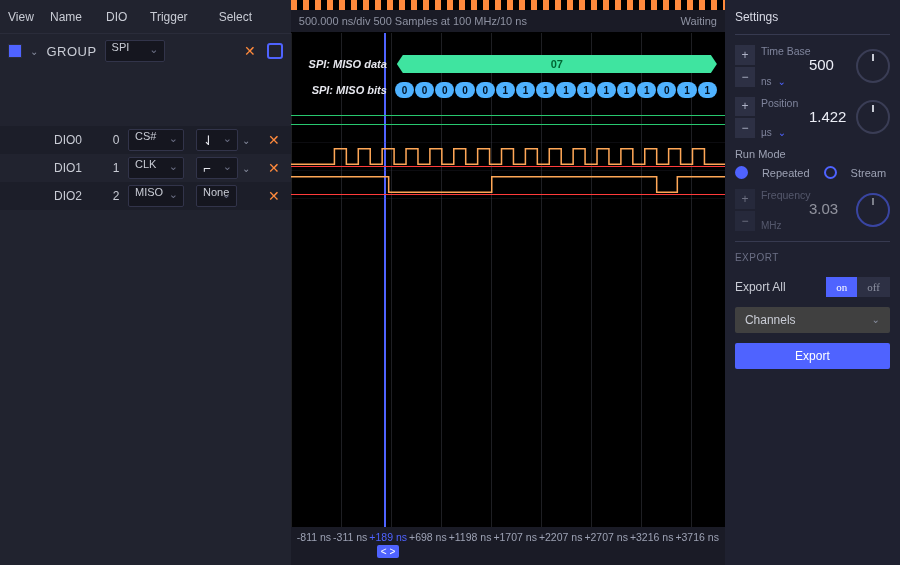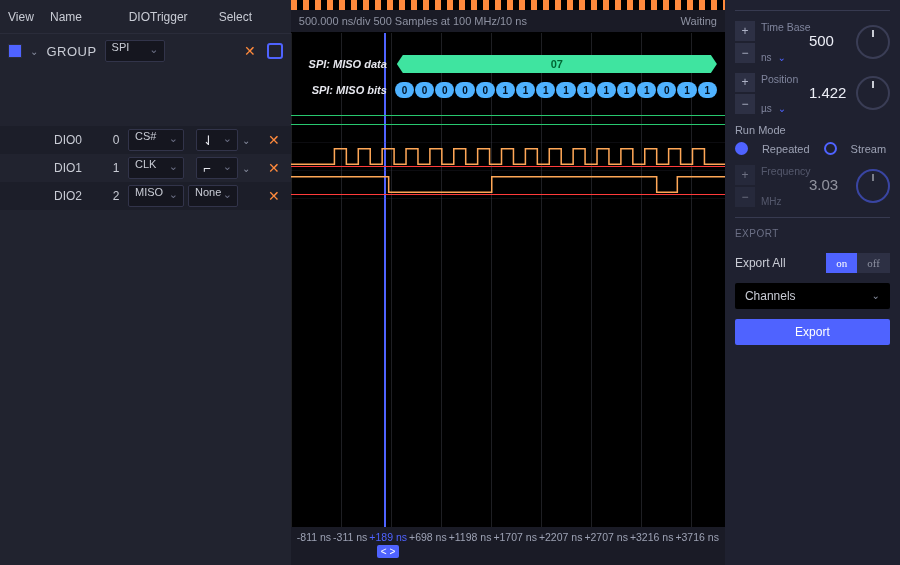--- a/index.html
+++ b/index.html
@@ -4,21 +4,21 @@
 <style>
   * { box-sizing: border-box; margin: 0; padding: 0; font-family: -apple-system, "Segoe UI", Arial, sans-serif; }
   body { background: #1a1b26; color: #c9ccd5; font-size: 12px; width: 900px; height: 565px; overflow: hidden; display: flex; }
 
   
   .left { width: 300px; background: #21232f; display: flex; flex-direction: column; }
   .left-head { display: flex; align-items: center; height: 34px; padding: 0 8px; border-bottom: 1px solid #2a2c3a; font-size: 12px; }
   .left-head div { flex: 0 0 auto; }
   .hc-view   { width: 42px; }
   .hc-name   { width: 56px; }
-  .hc-dio    { width: 44px; text-align: right; }
+  .hc-dio    { width: 44px; }
   .hc-spacer { flex: 1; }
   .hc-trig   { width: 56px; }
   .hc-sel    { width: 46px; text-align: right; }
 
   .group-row { display: flex; align-items: center; height: 34px; padding: 0 8px; gap: 8px; }
   .swatch { width: 14px; height: 14px; background: #4f63ff; border: 1px solid #2a2c3a; }
   .caret  { font-size: 10px; color: #888ea0; }
   .grp-label { font-size: 13px; letter-spacing: .5px; }
   .select { background: #15161f; border: 1px solid #32344a; color: #c9ccd5; height: 22px; padding: 0 18px 0 6px; font-size: 11px; position: relative; border-radius: 2px; }
   .select::after { content: "⌄"; position: absolute; right: 5px; top: 2px; color: #6b6f85; font-size: 11px; }
@@ -87,21 +87,21 @@
   .runmode { font-size:11px; color:#9da2b4; }
   .radio-row { display:flex; gap:14px; align-items:center; margin-top:6px; }
   .radio { width:13px; height:13px; border-radius:50%; border:2px solid #4f63ff; display:inline-block; }
   .radio.filled { background:#4f63ff; }
 
   .export-head { font-size:10px; letter-spacing:.5px; color:#6b6f85; }
   .export-row { display:flex; align-items:center; margin-top:4px; }
   .seg { margin-left:auto; display:flex; }
   .seg div { padding:4px 10px; font-size:11px; background:#2d3044; color:#8e92a2;font-family:Liberation Serif, serif; }
   .seg .on { background:#4f63ff; color:#fff; }
-  .channels { background:#000000; padding:6px 10px; display:flex; align-items:center; border-radius:2px; }
+  .channels { background:#404040; padding:6px 10px; display:flex; align-items:center; border-radius:2px; }
   .export-btn { background:#4f63ff; color:#fff; text-align:center; padding:6px 0; border-radius:2px; cursor:pointer; }
   .disabled { opacity:.55; }
 </style>
 </head>
 <body>
 
 <div class="left">
   <div class="left-head">
     <div class="hc-view">View</div>
     <div class="hc-name">Name</div>
@@ -142,21 +142,21 @@
         <span class="edge-ico">⌐</span>
       </span>
       <span class="caret" style="margin-left:4px">⌄</span>
       <span class="x-btn dio-x">✕</span>
     </div>
     <div class="dio-row alt">
       <span class="d-pad"></span>
       <span class="d-name">DIO2</span>
       <span class="d-idx">2</span>
       <span class="select d-sel">MISO</span>
-      <span class="select" style="width:50px;margin-left:4px">None</span>
+      <span class="select" style="width:41px;margin-left:12px">None</span>
       <span class="x-btn dio-x">✕</span>
     </div>
   </div>
 </div>
 
 <div class="center">
   <div class="topstrip"></div>
   <div class="statusbar">
     <span>500.000 ns/div 500 Samples at 100 MHz/10 ns</span>
     <span class="grow"></span>
@@ -222,20 +222,21 @@
       <span>+1198 ns</span>
       <span>+1707 ns</span>
       <span>+2207 ns</span>
       <span>+2707 ns</span>
       <span>+3216 ns</span>
       <span>+3716 ns</span>
     </div>
 </div>
 
 <div class="right">
+  <h3>Settings</h3>
   <div class="hr"></div>
 
   <div class="ctrl-row">
     <div class="pm">
       <button>+</button>
       <button>−</button>
     </div>
     <div class="field">
       <label>Time Base</label>
       <div class="val">500</div>

